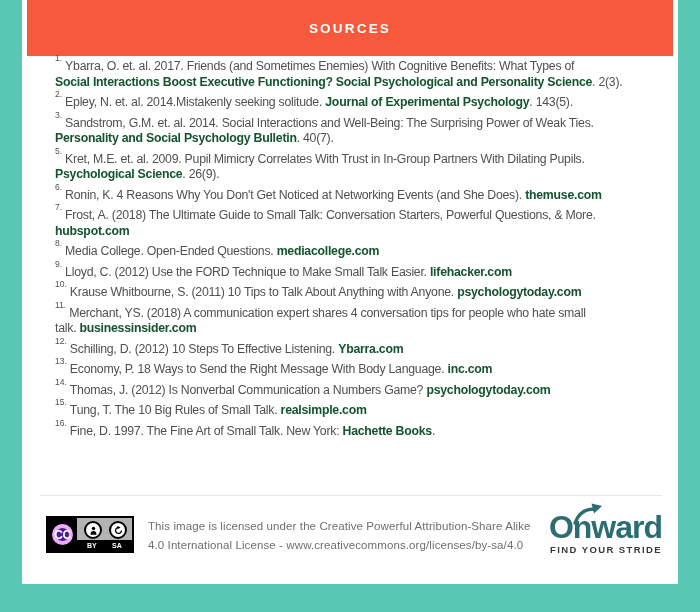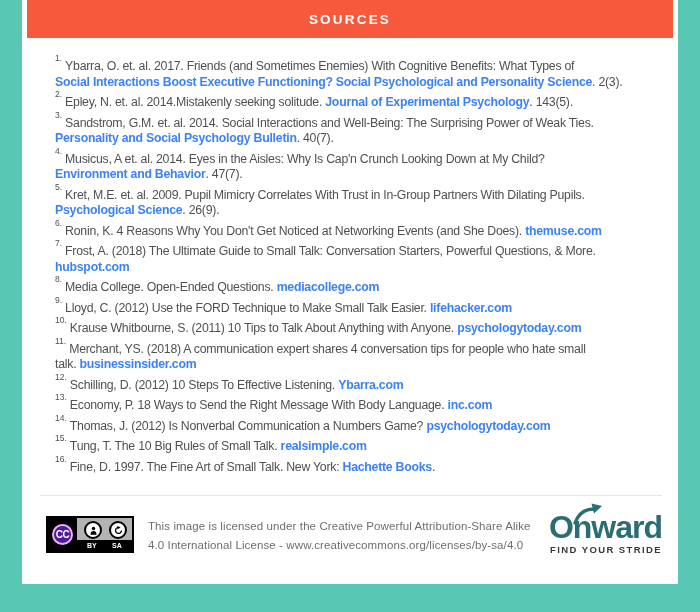--- a/index.html
+++ b/index.html
@@ -11,55 +11,55 @@
     overflow: hidden;
     font-family: "Liberation Sans", sans-serif;
   }
   
   .strip { position: absolute; top: 0; bottom: 0; width: 22px; background: #58c7b3; }
   .strip.left  { left: 0; }
   .strip.right { right: 0; }
   .band.bottom { position: absolute; left: 0; right: 0; bottom: 0; height: 28px; background: #58c7b3; }
   
   .header {
-    position: absolute; left: 27px; right: 27px; top: 0; height: 38px;
+    position: absolute; left: 27px; right: 27px; top: 0; height: 56px;
     background: #f7593c;
     display: flex; align-items: center; justify-content: center;
   }
   .header h1 {
     margin: 0; color: #ffffff; font-size: 13.5px; font-weight: bold;
     letter-spacing: 2.2px;
   }
   
   .citations {
     position: absolute; left: 55px; top: 59px; width: 622px;
     font-size: 12.3px; line-height: 15.5px; letter-spacing: -0.25px;
     color: #4f5052;
   }
   p.citation { margin: 0 0 5px 0; }
   p.citation sup {
     font-size: 8.5px; line-height: 0; position: relative; top: -3.5px;
     margin-right: 3px; letter-spacing: 0;
   }
-  .seg.strong { color: #3b82f6; font-weight: bold; }
+  .seg.strong { color: #14532d; font-weight: bold; }
   
   .divider { position: absolute; left: 40px; right: 38px; top: 495px; height: 1px; background: #e6e6e6; }
   
   .footer { position: absolute; left: 0; right: 0; top: 505px; height: 80px; }
   .cc-badge {
     position: absolute; left: 46px; top: 11px;
     width: 88px; height: 37px; box-sizing: border-box;
     background: #b3b3b2; border: 2px solid #000;
     display: flex;
   }
   .cc-left { width: 29px; background: #000; display: flex; align-items: center; justify-content: center; }
   .cc-circle {
     width: 21px; height: 21px; box-sizing: border-box; border-radius: 50%;
-    border: 2px solid #f0abfc; background: #4c1d95; color: #fff;
-    font-size: 10px; font-weight: bold; letter-spacing: -0.5px;
+    border: 4px solid #f0abfc; background: #4c1d95; color: #fff;
+    font-size: 12px; font-weight: bold; letter-spacing: -0.5px;
     display: flex; align-items: center; justify-content: center;
   }
   .cc-right { flex: 1; position: relative; }
   .icon-circle {
     position: absolute; top: 3px; width: 18px; height: 18px; box-sizing: border-box;
     border-radius: 50%; border: 2px solid #000; background: #fff;
     display: flex; align-items: center; justify-content: center;
   }
   .icon-circle.by { left: 7px; }
   .icon-circle.sa { left: 32px; }
@@ -96,21 +96,20 @@
   <div class="band bottom"></div>
 
   <div class="header">
     <h1>SOURCES</h1>
   </div>
 
   <div class="citations">
       <p class="citation"><sup>1.</sup><span class="seg">Ybarra, O. et. al. 2017. Friends (and Sometimes Enemies) With Cognitive Benefits: What Types of</span><br><span class="seg strong">Social Interactions Boost Executive Functioning? Social Psychological and Personality Science</span><span class="seg">. 2(3).</span></p>
       <p class="citation"><sup>2.</sup><span class="seg">Epley, N. et. al. 2014.Mistakenly seeking solitude. </span><span class="seg strong">Journal of Experimental Psychology</span><span class="seg">. 143(5).</span></p>
       <p class="citation"><sup>3.</sup><span class="seg">Sandstrom, G.M. et. al. 2014. Social Interactions and Well-Being: The Surprising Power of Weak Ties.</span><br><span class="seg strong">Personality and Social Psychology Bulletin</span><span class="seg">. 40(7).</span></p>
-      <p class="citation"><sup>4.</sup><span class="seg">Musicus, A et. al. 2014. Eyes in the Aisles: Why Is Cap'n Crunch Looking Down at My Child?</span><br><span class="seg strong">Environment and Behavior</span><span class="seg">. 47(7).</span></p>
       <p class="citation"><sup>5.</sup><span class="seg">Kret, M.E. et. al. 2009. Pupil Mimicry Correlates With Trust in In-Group Partners With Dilating Pupils.</span><br><span class="seg strong">Psychological Science</span><span class="seg">. 26(9).</span></p>
       <p class="citation"><sup>6.</sup><span class="seg">Ronin, K. 4 Reasons Why You Don't Get Noticed at Networking Events (and She Does). </span><span class="seg strong">themuse.com</span></p>
       <p class="citation"><sup>7.</sup><span class="seg">Frost, A. (2018) The Ultimate Guide to Small Talk: Conversation Starters, Powerful Questions, &amp; More.</span><br><span class="seg strong">hubspot.com</span></p>
       <p class="citation"><sup>8.</sup><span class="seg">Media College. Open-Ended Questions. </span><span class="seg strong">mediacollege.com</span></p>
       <p class="citation"><sup>9.</sup><span class="seg">Lloyd, C. (2012) Use the FORD Technique to Make Small Talk Easier. </span><span class="seg strong">lifehacker.com</span></p>
       <p class="citation"><sup>10.</sup><span class="seg">Krause Whitbourne, S. (2011) 10 Tips to Talk About Anything with Anyone. </span><span class="seg strong">psychologytoday.com</span></p>
       <p class="citation"><sup>11.</sup><span class="seg">Merchant, YS. (2018) A communication expert shares 4 conversation tips for people who hate small</span><br><span class="seg">talk. </span><span class="seg strong">businessinsider.com</span></p>
       <p class="citation"><sup>12.</sup><span class="seg">Schilling, D. (2012) 10 Steps To Effective Listening. </span><span class="seg strong">Ybarra.com</span></p>
       <p class="citation"><sup>13.</sup><span class="seg">Economy, P. 18 Ways to Send the Right Message With Body Language. </span><span class="seg strong">inc.com</span></p>
       <p class="citation"><sup>14.</sup><span class="seg">Thomas, J. (2012) Is Nonverbal Communication a Numbers Game? </span><span class="seg strong">psychologytoday.com</span></p>

